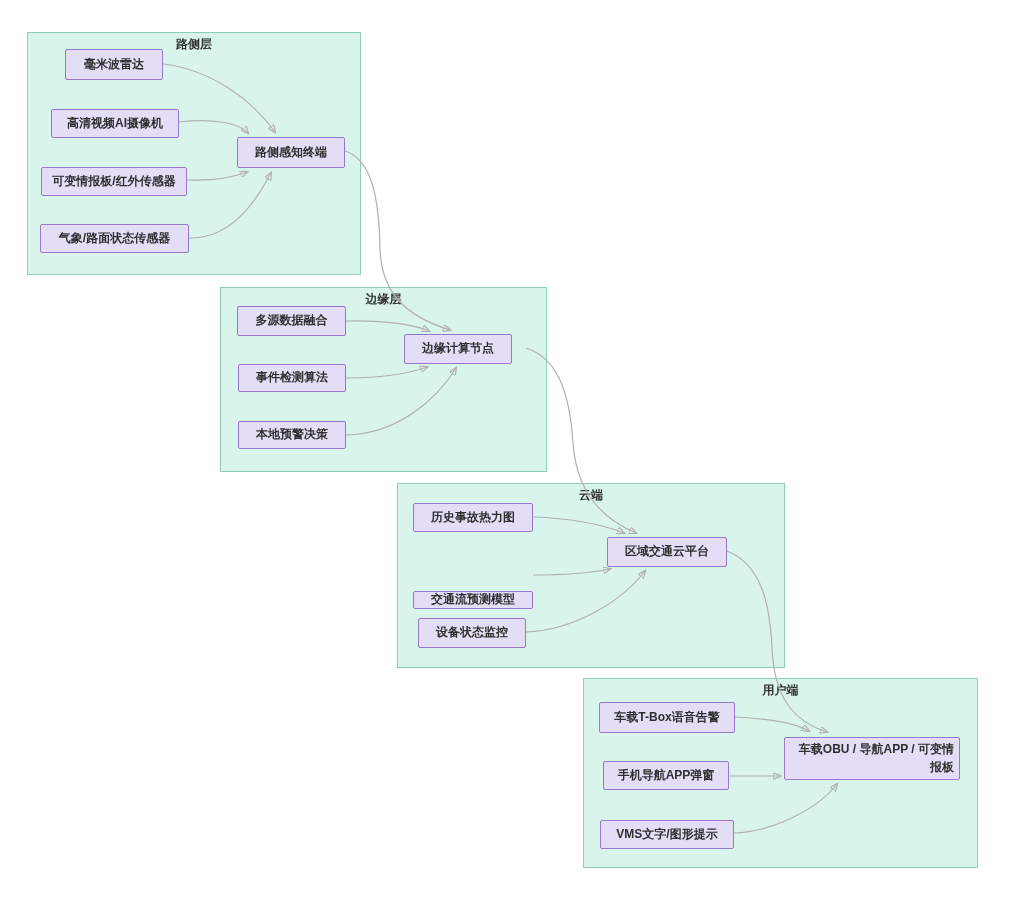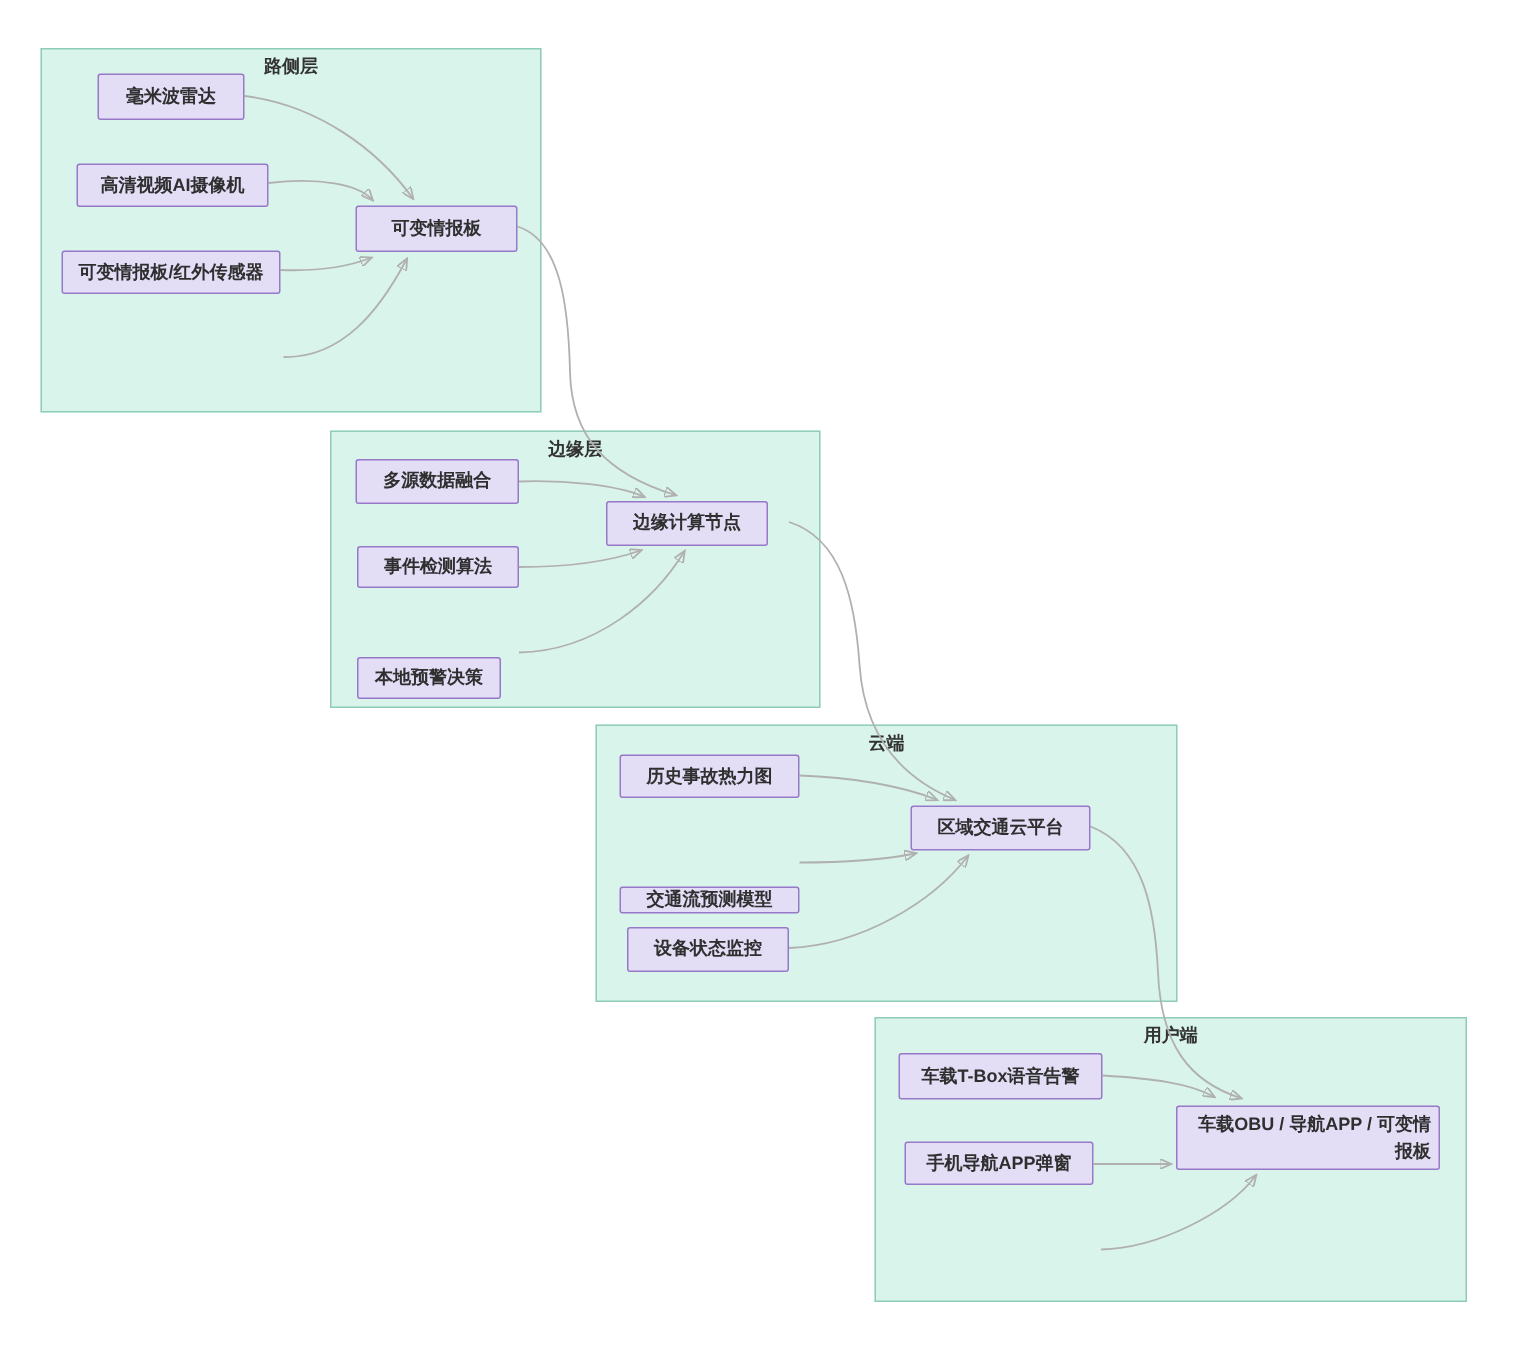--- a/index.html
+++ b/index.html
@@ -98,29 +98,31 @@
     <path d="M727,551 C763,565 770,608 772,648 C774,697 793,721 827,732" marker-end="url(#arrow)"></path>
 
     <path d="M735,717 C768,719 793,722 809,731" marker-end="url(#arrow)"></path>
     <path d="M729,776 C747,776 764,776 780,776" marker-end="url(#arrow)"></path>
     <path d="M734,833 C772,832 818,809 837,784" marker-end="url(#arrow)"></path>
   </svg>
 
   <div class="node" style="left:65px;top:49px;width:98px;height:31px">毫米波雷达</div>
   <div class="node" style="left:51px;top:109px;width:128px;height:29px">高清视频AI摄像机</div>
   <div class="node" style="left:41px;top:167px;width:146px;height:29px">可变情报板/红外传感器</div>
-  <div class="node" style="left:237px;top:137px;width:108px;height:31px">可变情报板</div>
+  <div class="node" style="left:40px;top:224px;width:149px;height:29px">气象/路面状态传感器</div>
+  <div class="node" style="left:237px;top:137px;width:108px;height:31px">路侧感知终端</div>
 
   <div class="node" style="left:237px;top:306px;width:109px;height:30px">多源数据融合</div>
   <div class="node" style="left:238px;top:364px;width:108px;height:28px">事件检测算法</div>
-  <div class="node" style="left:238px;top:438px;width:96px;height:28px">本地预警决策</div>
+  <div class="node" style="left:238px;top:421px;width:108px;height:28px">本地预警决策</div>
   <div class="node" style="left:404px;top:334px;width:108px;height:30px">边缘计算节点</div>
 
   <div class="node" style="left:413px;top:503px;width:120px;height:29px">历史事故热力图</div>
   <div class="node" style="left:413px;top:591px;width:120px;height:18px">交通流预测模型</div>
   <div class="node" style="left:418px;top:618px;width:108px;height:30px">设备状态监控</div>
   <div class="node" style="left:607px;top:537px;width:120px;height:30px">区域交通云平台</div>
 
   <div class="node" style="left:599px;top:702px;width:136px;height:31px">车载T-Box语音告警</div>
   <div class="node" style="left:603px;top:761px;width:126px;height:29px">手机导航APP弹窗</div>
+  <div class="node" style="left:600px;top:820px;width:134px;height:29px">VMS文字/图形提示</div>
   <div class="node" style="left:784px;top:737px;width:176px;height:43px">车载OBU / 导航APP / 可变情报板</div>
 
 </div>
 
 </body></html>

